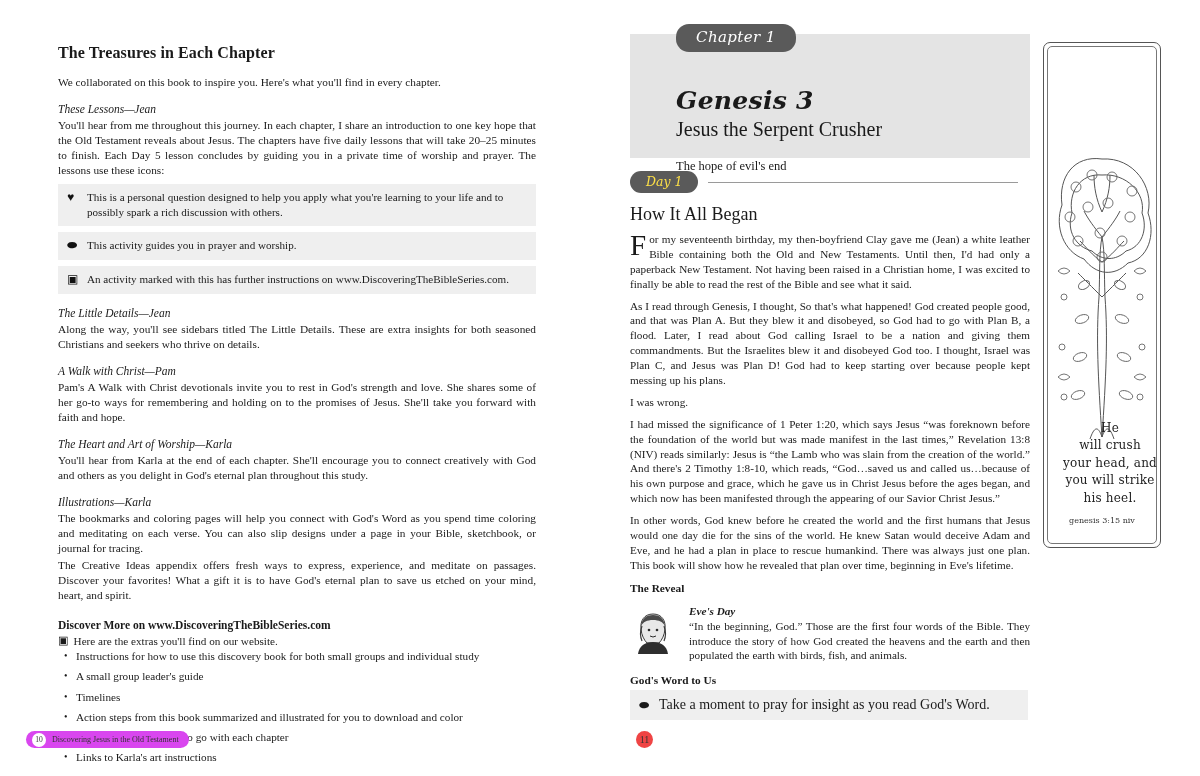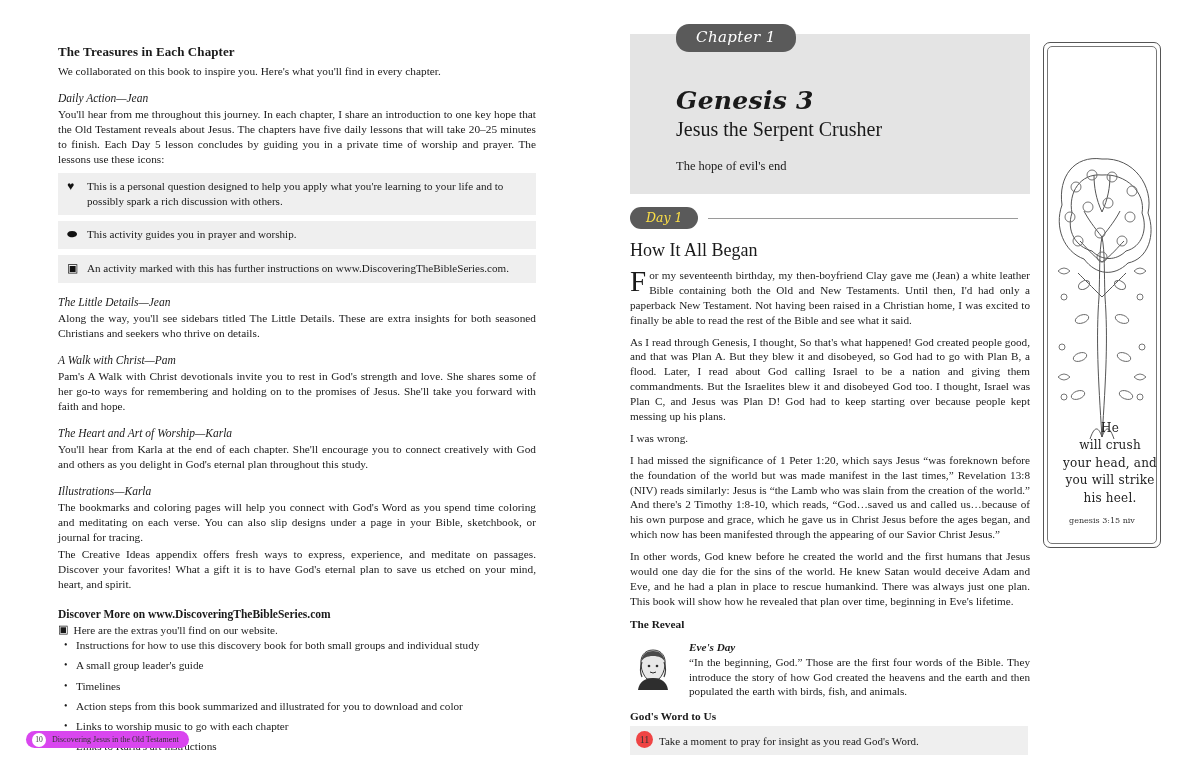--- a/index.html
+++ b/index.html
@@ -26,22 +26,22 @@
   
   .left-page {
     position: absolute;
     left: 58px;
     top: 44px;
     width: 478px;
   }
   .h-bold {
     font-family: "Liberation Serif", serif;
     font-weight: bold;
-    font-size: 13px;
-    margin: 0 0 4px 0;
+    font-size: 16px;
+    margin: 0 0 13px 0;
     letter-spacing: 0.1px;
   }
   .h-italic {
     font-family: "Liberation Serif", serif;
     font-style: italic;
     font-size: 11.5px;
     margin: 13px 0 3px 0;
   }
   p.body {
     margin: 0 0 2px 0;
@@ -153,21 +153,21 @@
   
   .right-page {
     position: absolute;
     left: 630px;
     top: 34px;
     width: 400px;
   }
   .chapter-header {
     background: #e4e4e4;
     width: 400px;
-    height: 160px;
+    height: 124px;
     position: relative;
   }
   .chapter-tab {
     position: absolute;
     left: 46px;
     top: -10px;
     background: #5a5a5a;
     color: #ffffff;
     border-radius: 13px;
     padding: 4px 20px 6px 20px;
@@ -275,21 +275,21 @@
     margin: 11px 0 4px 0;
   }
   .gw-row {
     background: #efefef;
     display: flex;
     align-items: center;
     padding: 7px 9px;
     width: 380px;
   }
   .gw-row .ico { width: 20px; flex: 0 0 20px; font-size: 12px; }
-  .gw-row .txt { font-size: 11px; }
+  .gw-row .txt { font-size: 14px; }
 
   
   .bookmark {
     position: absolute;
     left: 1043px;
     top: 42px;
     width: 116px;
     height: 504px;
     border: 1.5px solid #555;
     border-radius: 7px;
@@ -330,21 +330,21 @@
 <div class="page">
 
   <div class="left-page">
 
     <div>
       <div class="h-bold">The Treasures in Each Chapter</div>
       <p class="body">We collaborated on this book to inspire you. Here's what you'll find in every chapter.</p>
     </div>
 
     <div>
-      <div class="h-italic">Daily Action—Jean</div>
+      <div class="h-italic">These Lessons—Jean</div>
       <p class="body">You'll hear from me throughout this journey. In each chapter, I share an introduction to one key hope that the Old Testament reveals about Jesus. The chapters have five daily lessons that will take 20–25 minutes to finish. Each Day 5 lesson concludes by guiding you in a private time of worship and prayer. The lessons use these icons:</p>
     </div>
 
     <div class="icon-row">
       <span class="ico">♥</span>
       <span class="txt">This is a personal question designed to help you apply what you're learning to your life and to possibly spark a rich discussion with others.</span>
     </div>
     <div class="icon-row">
       <span class="ico">⬬</span>
       <span class="txt">This activity guides you in prayer and worship.</span>

